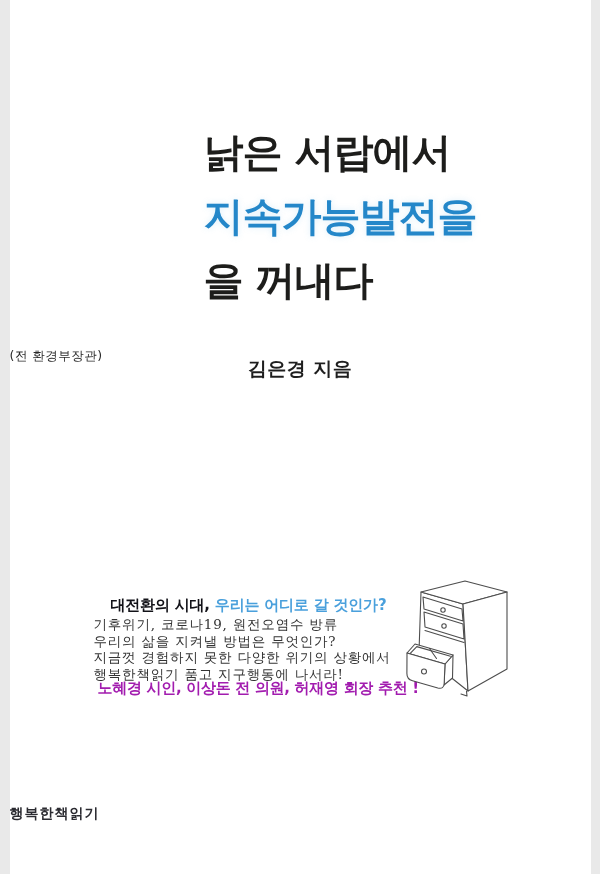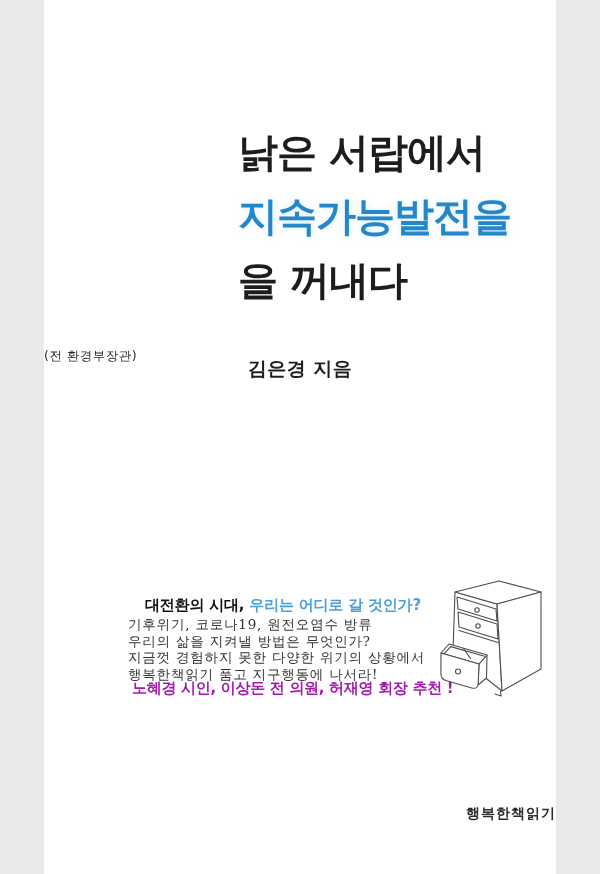--- a/index.html
+++ b/index.html
@@ -1,18 +1,18 @@
 <!DOCTYPE html>
 <html><head>
 <meta charset="utf-8">
 <style>
   html,body{margin:0;padding:0;background:#e9e9e9;}
   .page{
     position:relative;
-    width:512px;height:874px;
+    width:581px;height:874px;
     margin:0 auto;
     background:#ffffff;
     overflow:hidden;
     font-family:"DejaVu Sans",sans-serif;
     color:#1d1d1d;
     text-decoration:underline;
   }
   
   .title-line{
     position:absolute;
@@ -72,21 +72,21 @@
     width:112px;height:132px;
   }
   .sketch svg{display:block;width:100%;height:100%;}
   .sketch path,.sketch circle,.sketch polyline{
     stroke:#4d4d4d;stroke-width:1.1;
     stroke-linejoin:round;stroke-linecap:round;
   }
   
   .publisher{
     position:absolute;left:0;right:0;top:805px;
-    text-align:right;
+    text-align:left;
     font-size:14px;font-weight:bold;letter-spacing:1px;
     color:#2b2b31;
   }
 </style>
 </head>
 <body>
 
 <div class="page">
 
   <div class="title-line title-1">낡은 서랍에서</div>

